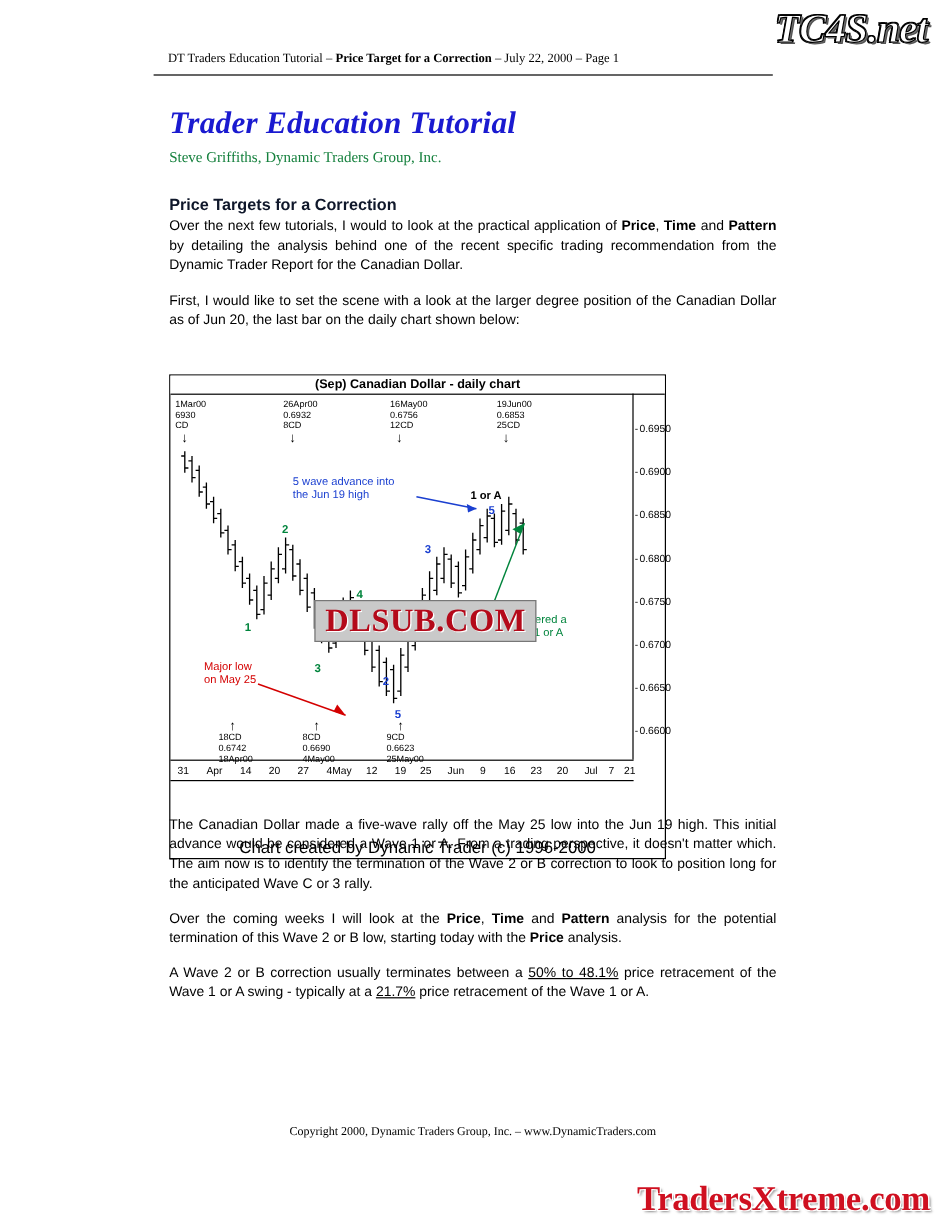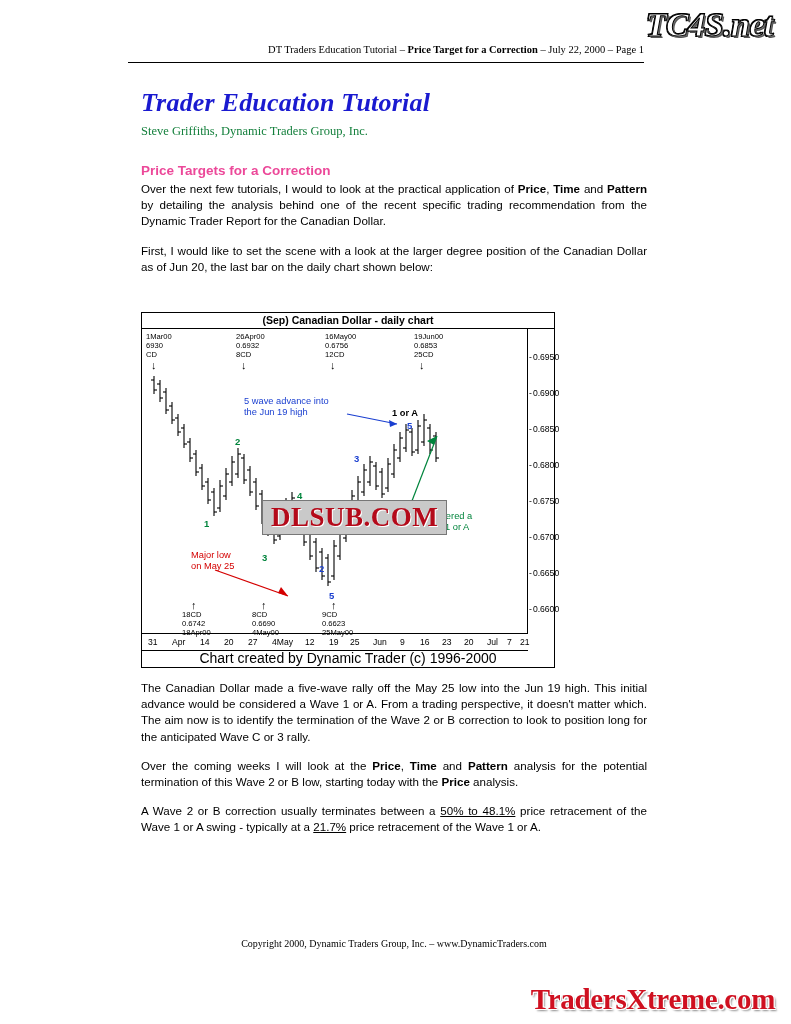--- a/index.html
+++ b/index.html
@@ -53,24 +53,24 @@
       1px -1px 0 #ffffff,
       -1px 1px 0 #ffffff,
       1px 1px 0 #ffffff,
       2px 2px 2px rgba(0,0,0,.45);
     letter-spacing: -0.3px;
   }
 
   
   .hdr {
     position: absolute;
-    left: 128px;
+    left: 140px;
     top: 44px;
     width: 516px;
-    text-align: right;
+    text-align: left;
     font-size: 10.5px;
     color: #000;
   }
   .hdr b { font-weight: bold; }
   .hdr-rule {
     position: absolute;
     left: 128px;
     top: 62px;
     width: 516px;
     border-bottom: 1.4px solid #000;
@@ -94,41 +94,41 @@
   }
   .byline {
     font-size: 12.5px;
     color: #15803d;
     margin: 0 0 24px 0;
   }
   h2.subtitle {
     font-family: "Liberation Sans", sans-serif;
     font-weight: bold;
     font-size: 13.5px;
-    color: #ec4899;
+    color: #0f172a;
     margin: 0 0 3px 0;
   }
   p.para {
     font-family: "Liberation Sans", sans-serif;
     font-size: 11.6px;
     line-height: 16.2px;
     color: #000;
     text-align: justify;
     margin: 0 0 13px 0;
   }
   p.para b { font-weight: bold; }
   .u { text-decoration: underline; }
 
   
   .chart-wrap {
     position: absolute;
     left: 141px;
     top: 312px;
     width: 414px;
-    height: 356px;
+    height: 404px;
     border: 1.6px solid #000;
     background: #ffffff;
     box-sizing: border-box;
   }
   .chart-title {
     position: absolute;
     left: 0; right: 0; top: 0;
     height: 15px;
     line-height: 15px;
     text-align: center;
@@ -489,21 +489,21 @@
         </g>
         <g stroke="#d40000" stroke-width="1.2" fill="none">
           <line x1="73" y1="242" x2="146" y2="268"></line>
           <polygon points="146,268 136,265 139,259" fill="#d40000" stroke="none"></polygon>
         </g>
       </svg>
 
       <div class="annot-black" style="left:250px; top:80px;">1 or A</div>
       <div class="annot-green" style="left:277px; top:183px;">considered a
 Wave 1 or A</div>
-      <div class="annot-red" style="left:28px; top:222px;margin-left:21px;">Major low
+      <div class="annot-red" style="left:28px; top:222px;">Major low
 on May 25</div>
 
       <div class="wm-chart">DLSUB.COM</div>
 
       <div class="arrow-up" style="left:49px; top:272px;">↑</div>
       <div class="botnote" style="left:40px; top:282px;"><span>18CD</span>
 <span>0.6742</span>
 <span>18Apr00</span></div>
 
       <div class="arrow-up" style="left:119px; top:272px;">↑</div>

